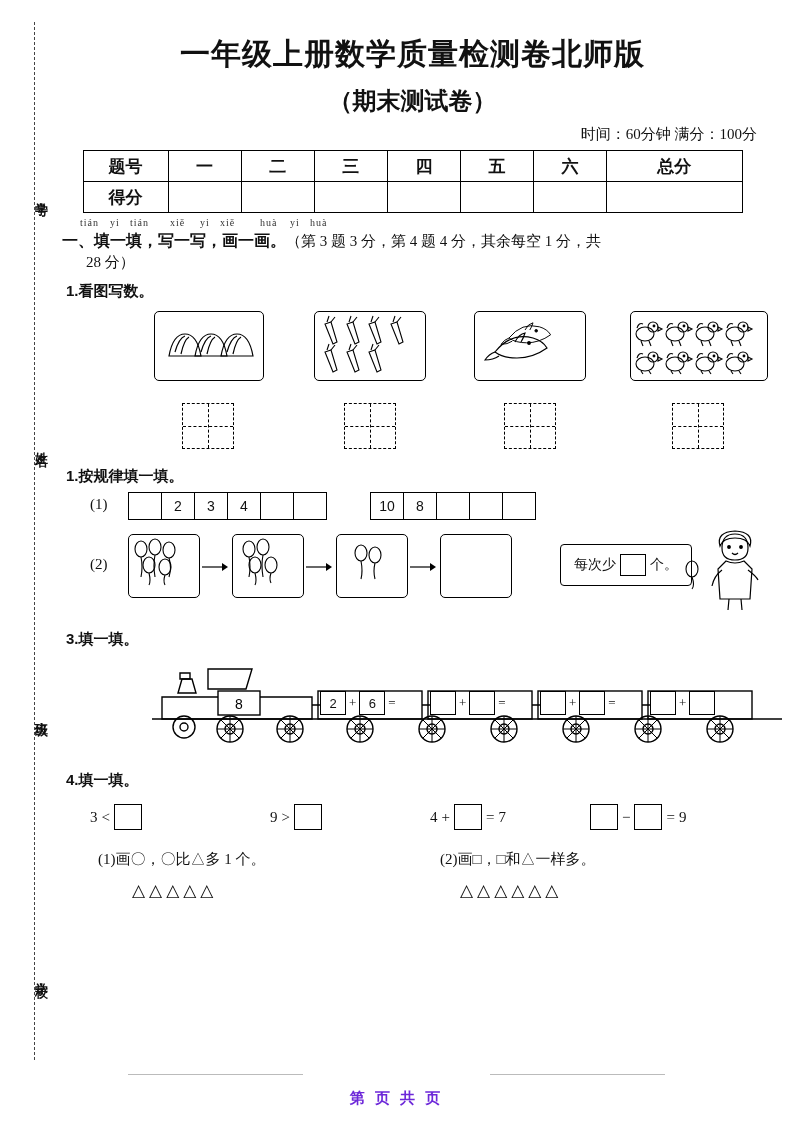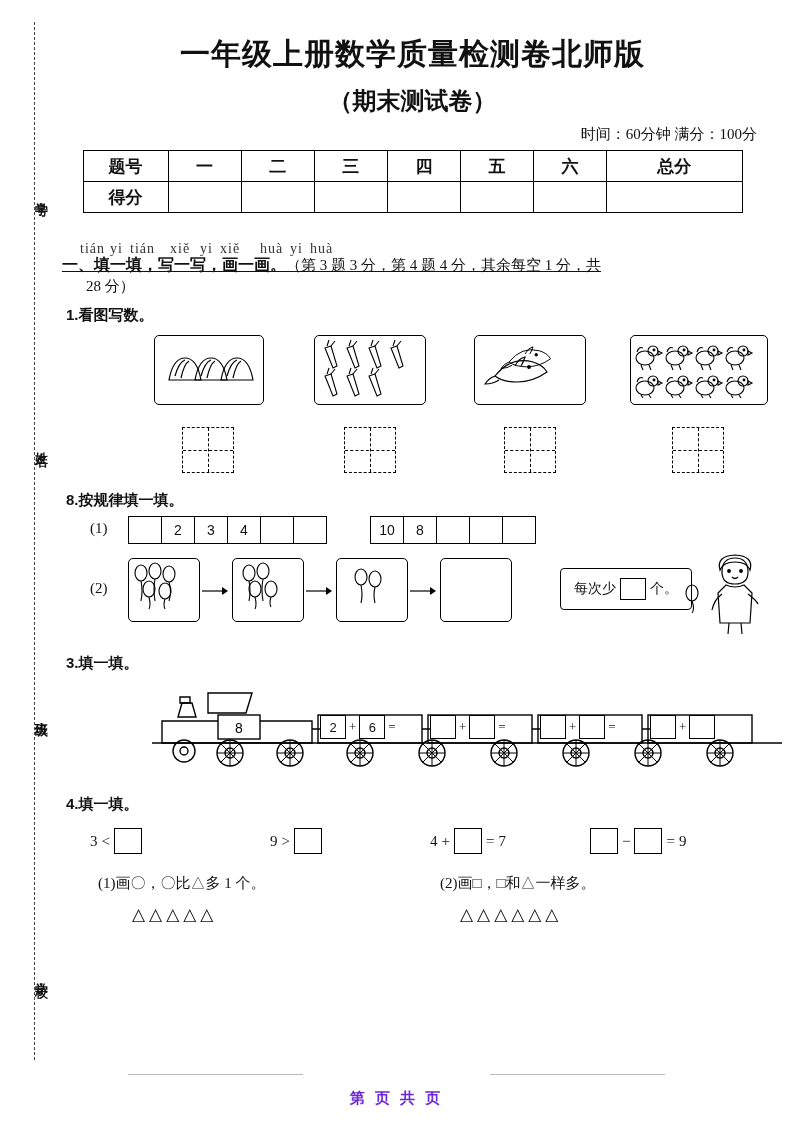--- a/index.html
+++ b/index.html
@@ -67,37 +67,36 @@
     border:1px solid #000;
     height:28px;
     text-align:center;
     font-family:"Liberation Sans", sans-serif;
     font-weight:bold;
     font-size:17px;
   }
   table.score td.hdr{width:82px;}
 
   .pinyin-row{
-    margin-top:28px;
+    margin-top:4px;
     height:12px;
     position:relative;
     font-family:"Liberation Serif", serif;
-    font-size:14px;
+    font-size:10px;
     color:#333;
     letter-spacing:1px;
   }
   .pinyin-row span{position:absolute;}
 
   .sec-title{
     font-family:"Liberation Sans", sans-serif;
     font-weight:bold;
     font-size:16px;
     line-height:1.5;
     margin-top:0;
-    text-decoration:underline;
   }
   .sec-title .note{
     font-weight:normal;
     font-family:"Liberation Serif", serif;
     font-size:15px;
   }
   .indent{margin-left:24px;font-size:15px;}
 
   .q{
     font-family:"Liberation Sans", sans-serif;
@@ -349,21 +348,21 @@
           </g>
         </svg>
       </div>
 
       <div class="tian" style="position:absolute;left:120px;top:96px;"></div>
       <div class="tian" style="position:absolute;left:282px;top:96px;"></div>
       <div class="tian" style="position:absolute;left:442px;top:96px;"></div>
       <div class="tian" style="position:absolute;left:610px;top:96px;"></div>
     </div>
 
-    <div class="q">8.按规律填一填。</div>
+    <div class="q">1.按规律填一填。</div>
 
     <div style="position:relative;height:38px;margin-top:6px;">
       <span class="qsub" style="position:absolute;left:28px;top:4px;">(1)</span>
       <div class="row" style="position:absolute;left:66px;top:0;">
         <div class="cellbox"></div>
         <div class="cellbox">2</div>
         <div class="cellbox">3</div>
         <div class="cellbox">4</div>
         <div class="cellbox"></div>
         <div class="cellbox"></div>

